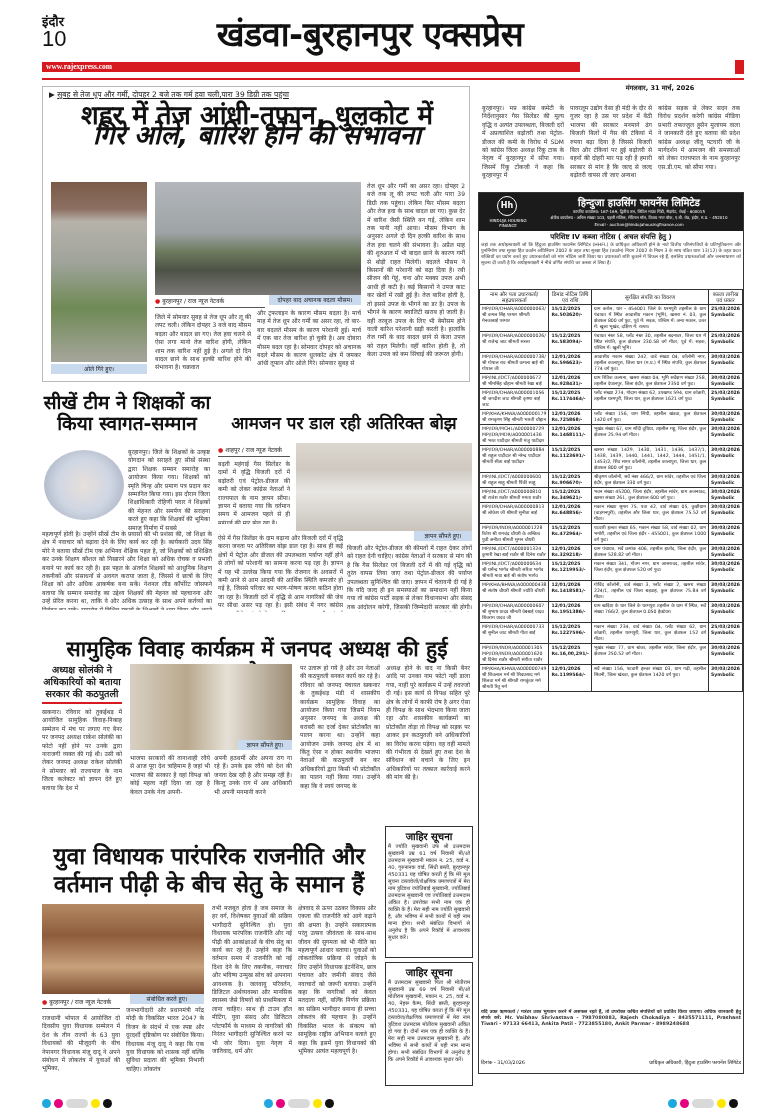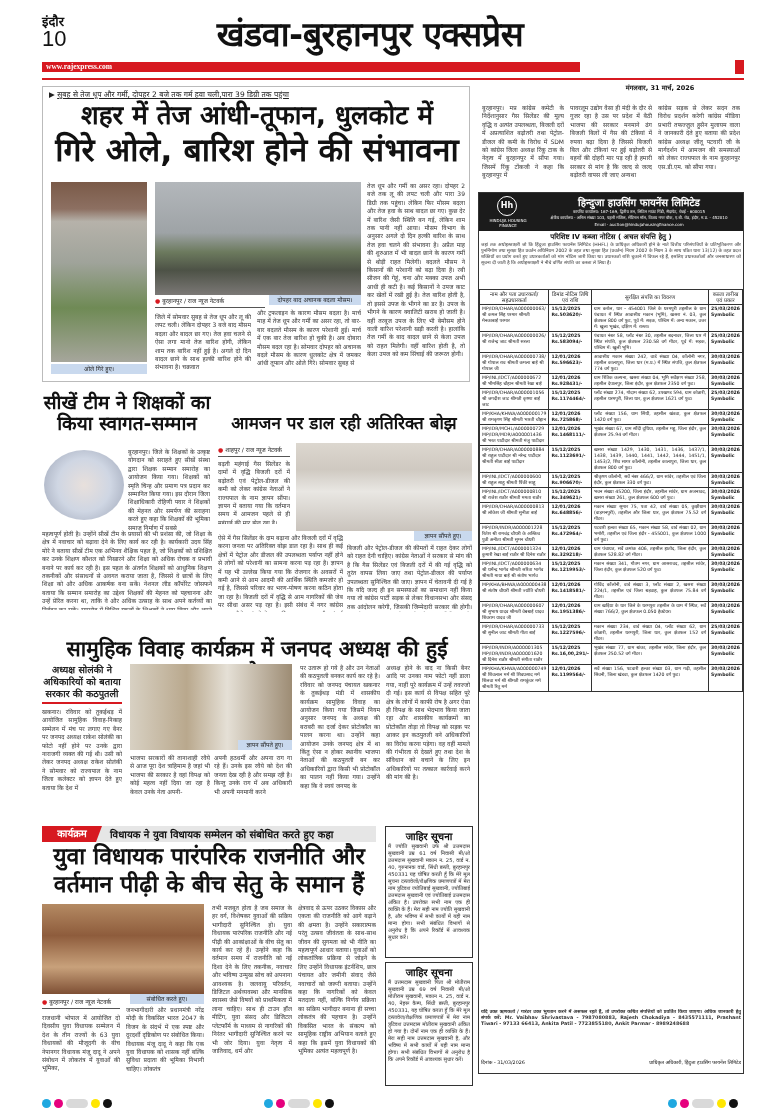--- a/index.html
+++ b/index.html
@@ -29,21 +29,21 @@
   <div class="abs" style="left:592px;top:63px;width:136px;text-align:center;font-size:6.5px;font-weight:bold;margin-top:20px;">मंगलवार, 31 मार्च, 2026</div>
   <div class="abs redline" style="left:735px;top:60px;width:9px;height:14px;"></div>
   <div class="abs" style="left:42px;top:78px;width:702px;height:2px;background:#d71920;"></div>
 </div>
 
 <div class="abs" style="left:42px;top:86px;width:428px;height:296px;border:1px solid #bbb;">
   <div class="abs" style="left:6px;top:2px;width:340px;font-size:7.5px;color:#222;white-space:nowrap;overflow:hidden;">
     <span>▶ </span><span style="text-decoration:underline;">सुबह से तेज धूप और गर्मी, दोपहर 2 बजे तक गर्म हवा चली,पारा 39 डिग्री तक पहुंचा</span>
   </div>
   <div class="abs hl" style="left:4px;top:14px;width:420px;font-size:26px;">शहर में तेज आंधी-तूफान, धुलकोट में</div>
-  <div class="abs hl" style="left:4px;top:46px;width:420px;font-size:32px;">गिरे ओले, बारिश होने की संभावना</div>
+  <div class="abs hl" style="left:4px;top:34px;width:420px;font-size:26px;font-style:italic;">गिरे ओले, बारिश होने की संभावना</div>
 
   <div class="abs photo" style="left:8px;top:95px;width:96px;height:180px;background:linear-gradient(180deg,#7a5a48 0%,#8d7062 15%,#b6b2aa 22%,#9fa39a 45%,#6f8a55 70%,#a6a69c 100%);"></div>
   <div class="abs cap" style="left:8px;top:277px;width:96px;">ओले गिरे हुए।</div>
 
   <div class="abs photo" style="left:112px;top:95px;width:206px;height:113px;background:linear-gradient(180deg,#b3b7bb 0%,#9ea3a6 45%,#6c7a5e 62%,#4d5246 78%,#7b7876 100%);"></div>
   <div class="abs" style="left:112px;top:210px;width:110px;">
     <div class="byline">बुरहानपुर / राज न्यूज नेटवर्क</div>
   </div>
   <div class="abs cap" style="left:226px;top:208px;width:92px;">दोपहर बाद अचानक बदला मौसम।</div>
 
@@ -77,24 +77,20 @@
   <div class="abs txt" style="left:0;top:52px;width:80px;height:108px;">खकनार। रविवार को तुकईथड़ में आयोजित सामुहिक विवाह-निकाह सम्मेलन में मंच पर लगाए गए बैनर पर जनपद अध्यक्ष राकेश सोलंकी का फोटो नहीं होने पर उनके द्वारा नाराजगी व्यक्त की गई थी। उसी को लेकर जनपद अध्यक्ष राकेश सोलंकी ने सोमवार को राज्यपाल के नाम जिला कलेक्टर को ज्ञापन देते हुए बताया कि देश में</div>
   <div class="abs photo" style="left:88px;top:8px;width:162px;height:86px;background:linear-gradient(90deg,#d8d1c3 0%,#b9a88d 35%,#e5e0d6 60%,#9d8c74 100%);"></div>
   <div class="abs cap" style="left:196px;top:84px;width:54px;">ज्ञापन सौंपते हुए।</div>
   <div class="abs txt" style="left:88px;top:98px;width:80px;height:60px;">भाजपा सरकारों की तानाशाही रवैये से आज पूरा देश त्राहिमाम है जहां भी भाजपा की सरकार है वहां विपक्ष को कोई महत्व नहीं दिया जा रहा है केवल उनके नेता अपनी-</div>
   <div class="abs txt" style="left:172px;top:98px;width:78px;height:60px;">अपनी हठधर्मी और अपना राग गा रहे हैं। उनके इस रवैये को देश की जनता देख रही है और समझ रही है। किन्तु उनके राग में अब अधिकारी भी अपनी मनमानी करने</div>
   <div class="abs txt" style="left:258px;top:8px;width:80px;height:150px;">पर उतारू हो गये है और उन नेताओं की कठपुतली बनकर कार्य कर रहे है। रविवार को जनपद पंचायत खकनार के तुकईथड़ मंडी में शासकीय कार्यक्रम सामुहिक विवाह का आयोजन किया गया जिसमें नियम अनुसार जनपद के अध्यक्ष की बराबरी का दर्जा देकर प्रोटोकॉल का पालन करना था। उन्होंने कहा आयोजन उनके जनपद क्षेत्र में था किंतु ऐसा न होकर स्थानीय भाजपा नेताओं की कठपुतली बन कर अधिकारियों द्वारा किसी भी प्रोटोकॉल का पालन नहीं किया गया। उन्होंने कहा कि वे स्वयं जनपद के</div>
   <div class="abs txt" style="left:344px;top:8px;width:84px;height:150px;">अध्यक्ष होने के बाद ना किसी बैनर आदि पर उनका नाम फोटो नहीं डाला गया, नाहीं पूरे कार्यक्रम में उन्हें तवज्जो दी गई। इस कार्य से विपक्ष सहित पूरे क्षेत्र के लोगों में काफी रोष है अगर ऐसा ही विपक्ष के साथ भेदभाव किया जाता रहा और शासकीय कार्यक्रमों का प्रोटोकॉल तोड़ा तो विपक्ष को सड़क पर आकर इन कठपुतली बने अधिकारियों का विरोध करना पड़ेगा। वह वहीं मामले की गंभीरता से देखते हुए तथा देश के संविधान को बचाने के लिए इन अधिकारियों पर तत्काल कार्रवाई करने की मांग की है।</div>
 </div>
 
 <div class="abs" style="left:42px;top:824px;width:334px;height:262px;">
-  <div class="abs" style="left:0;top:2px;width:334px;height:16px;background:#e6e6e6;">
-    <span class="abs" style="left:0;top:0;width:60px;height:16px;background:#d71920;color:#fff;font-size:10px;font-weight:bold;text-align:center;line-height:16px;clip-path:polygon(0 0,100% 0,90% 100%,0 100%);">कार्यक्रम</span>
-    <span class="abs" style="left:68px;top:1px;font-size:10px;font-weight:bold;white-space:nowrap;">विधायक ने युवा विधायक सम्मेलन को संबोधित करते हुए कहा</span>
-  </div>
   <div class="abs hl" style="left:0;top:20px;width:334px;font-size:23px;">युवा विधायक पारंपरिक राजनीति और</div>
   <div class="abs hl" style="left:0;top:48px;width:334px;font-size:23px;">वर्तमान पीढ़ी के बीच सेतु के समान हैं</div>
   <div class="abs photo" style="left:0;top:80px;width:162px;height:90px;background:linear-gradient(180deg,#b48a63 0%,#8e5c3c 35%,#c8a17b 70%,#7e4f34 100%);"></div>
   <div class="abs" style="left:0;top:174px;width:78px;">
     <div class="byline">बुरहानपुर / राज न्यूज नेटवर्क</div>
   </div>
   <div class="abs cap" style="left:88px;top:170px;width:74px;">संबोधित करते हुए।</div>
   <div class="abs txt" style="left:0;top:190px;width:78px;height:72px;">राजधानी भोपाल में आयोजित दो दिवसीय युवा विधायक सम्मेलन में देश के तीन राज्यों के 63 युवा विधायकों की मौजूदगी के बीच नेपानगर विधायक मंजू दादू ने अपने संबोधन में लोकतंत्र में युवाओं की भूमिका,</div>
   <div class="abs txt" style="left:84px;top:182px;width:78px;height:80px;">जनभागीदारी और प्रधानमंत्री नरेंद्र मोदी के विकसित भारत 2047 के विजन के संदर्भ में एक स्पष्ट और दूरदर्शी दृष्टिकोण पर संबोधित किया। विधायक मंजू दादू ने कहा कि एक युवा विधायक को शासक नहीं बल्कि सुविधा प्रदाता की भूमिका निभानी चाहिए। लोकतंत्र</div>
   <div class="abs txt" style="left:170px;top:80px;width:80px;height:182px;">तभी मजबूत होता है जब समाज के हर वर्ग, विशेषकर युवाओं की सक्रिय भागीदारी सुनिश्चित हो। युवा विधायक पारंपरिक राजनीति और नई पीढ़ी की आकांक्षाओं के बीच सेतु का कार्य कर रहे हैं। उन्होंने कहा कि वर्तमान समय में राजनीति को नई दिशा देने के लिए तकनीक, नवाचार और भविष्य उन्मुख सोच को अपनाना आवश्यक है। जलवायु परिवर्तन, डिजिटल अर्थव्यवस्था और मानसिक स्वास्थ्य जैसे विषयों को प्राथमिकता में लाना चाहिए। साथ ही टाउन हॉल मीटिंग, युवा संसद और डिजिटल प्लेटफॉर्म के माध्यम से नागरिकों की निरंतर भागीदारी सुनिश्चित करने पर भी जोर दिया। युवा नेतृत्व में जातिवाद, धर्म और</div>

